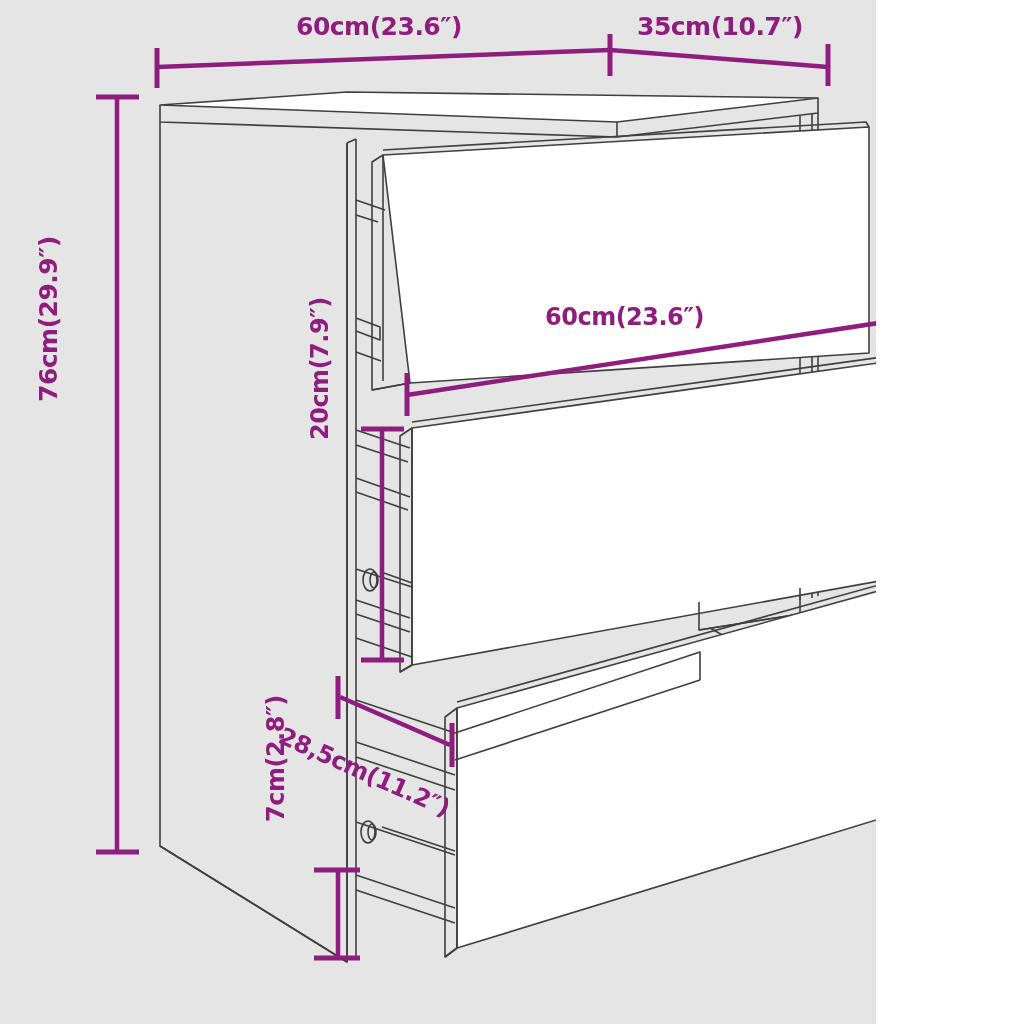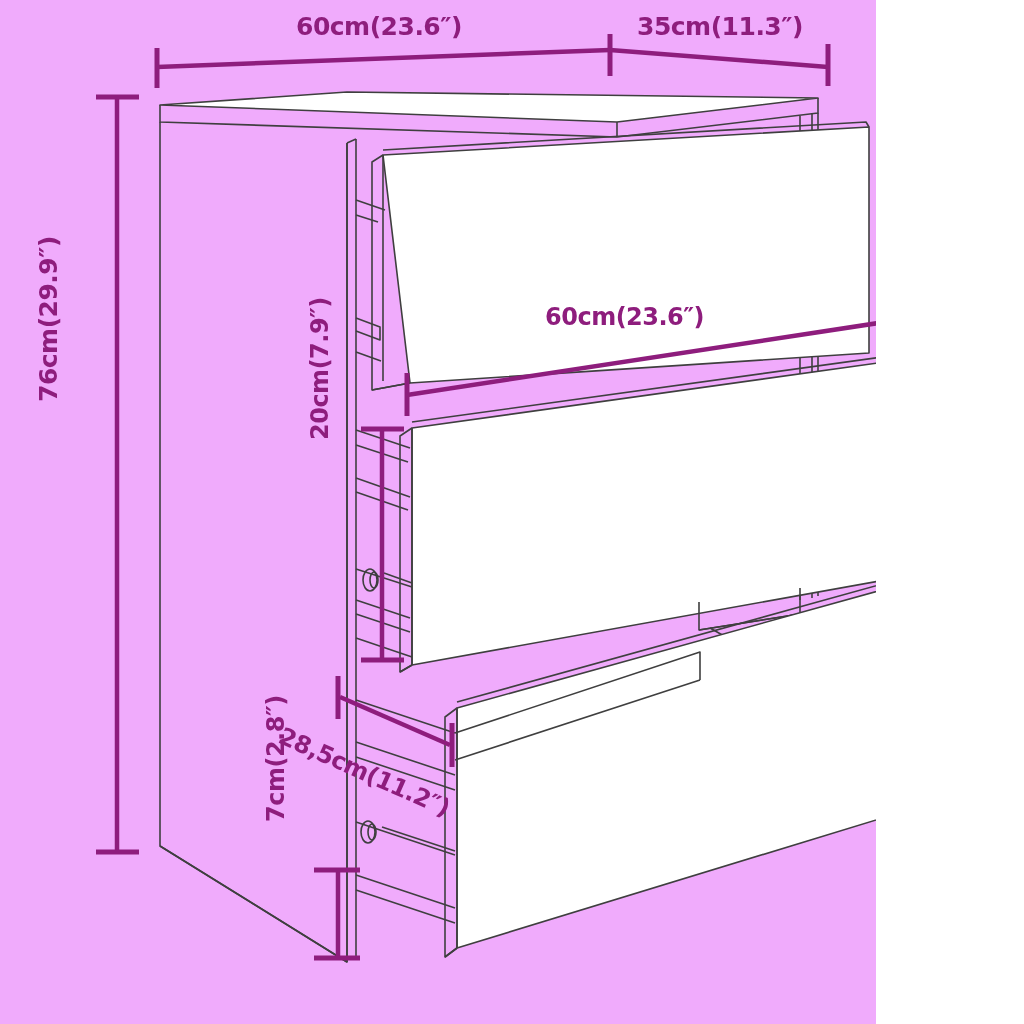--- a/index.html
+++ b/index.html
@@ -8,21 +8,21 @@
     padding: 0;
     background: #ffffff;
   }
   body {
     font-family: "Liberation Sans", sans-serif;
   }
   #stage {
     position: relative;
     width: 876px;
     height: 1024px;
-    background: #f0abfc;
+    background: #e5e5e5;
     overflow: hidden;
   }
   #drawing {
     position: absolute;
     top: 0;
     left: 0;
     width: 1024px;
     height: 1024px;
   }
   .dim-label {
@@ -195,21 +195,21 @@
         <line x1="338" y1="870" x2="338" y2="958"></line>
         <line x1="314" y1="870" x2="360" y2="870" stroke-width="5"></line>
         <line x1="314" y1="958" x2="360" y2="958" stroke-width="5"></line>
       </g>
 
     </g>
   </svg>
 
   <div class="dim-label lbl-top-width">60cm(23.6″)</div>
 
-  <div class="dim-label lbl-top-depth">35cm(11.3″)</div>
+  <div class="dim-label lbl-top-depth">35cm(10.7″)</div>
 
   <div class="dim-label lbl-height">76cm(29.9″)</div>
 
   <div class="dim-label lbl-drawer-w">60cm(23.6″)</div>
 
   <div class="dim-label lbl-drawer-h">20cm(7.9″)</div>
 
   <div class="dim-label lbl-drawer-d">28,5cm(11.2″)</div>
 
   <div class="dim-label lbl-base-h">7cm(2.8″)</div>

